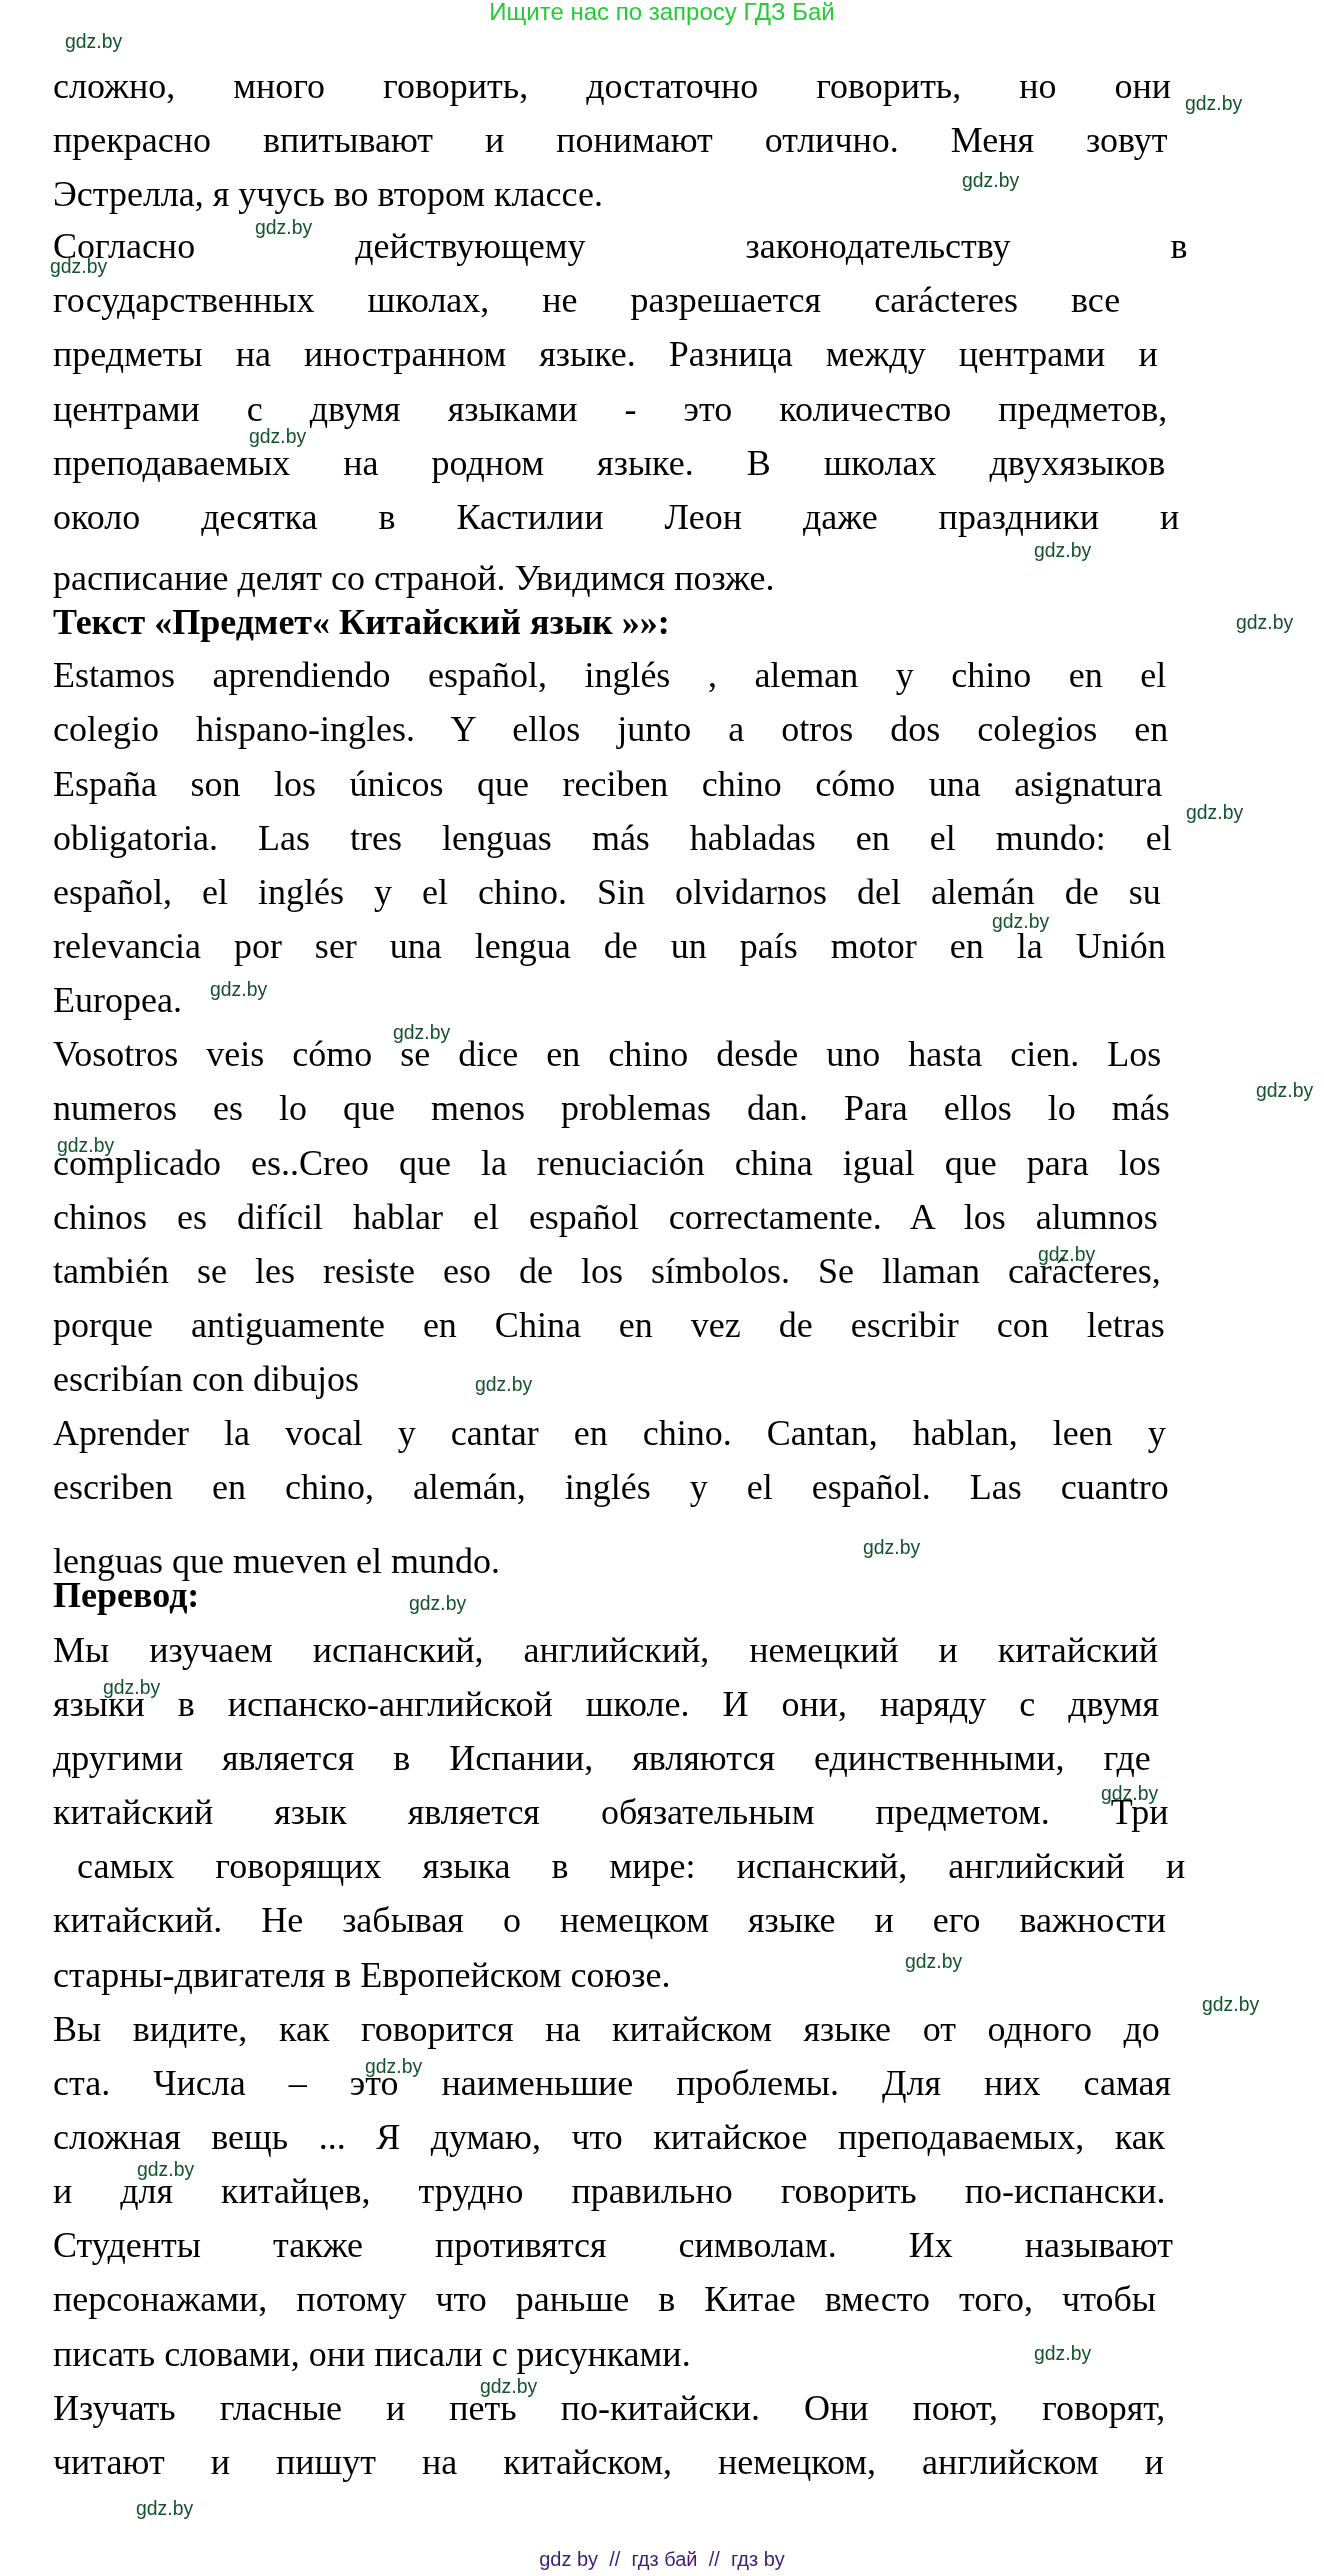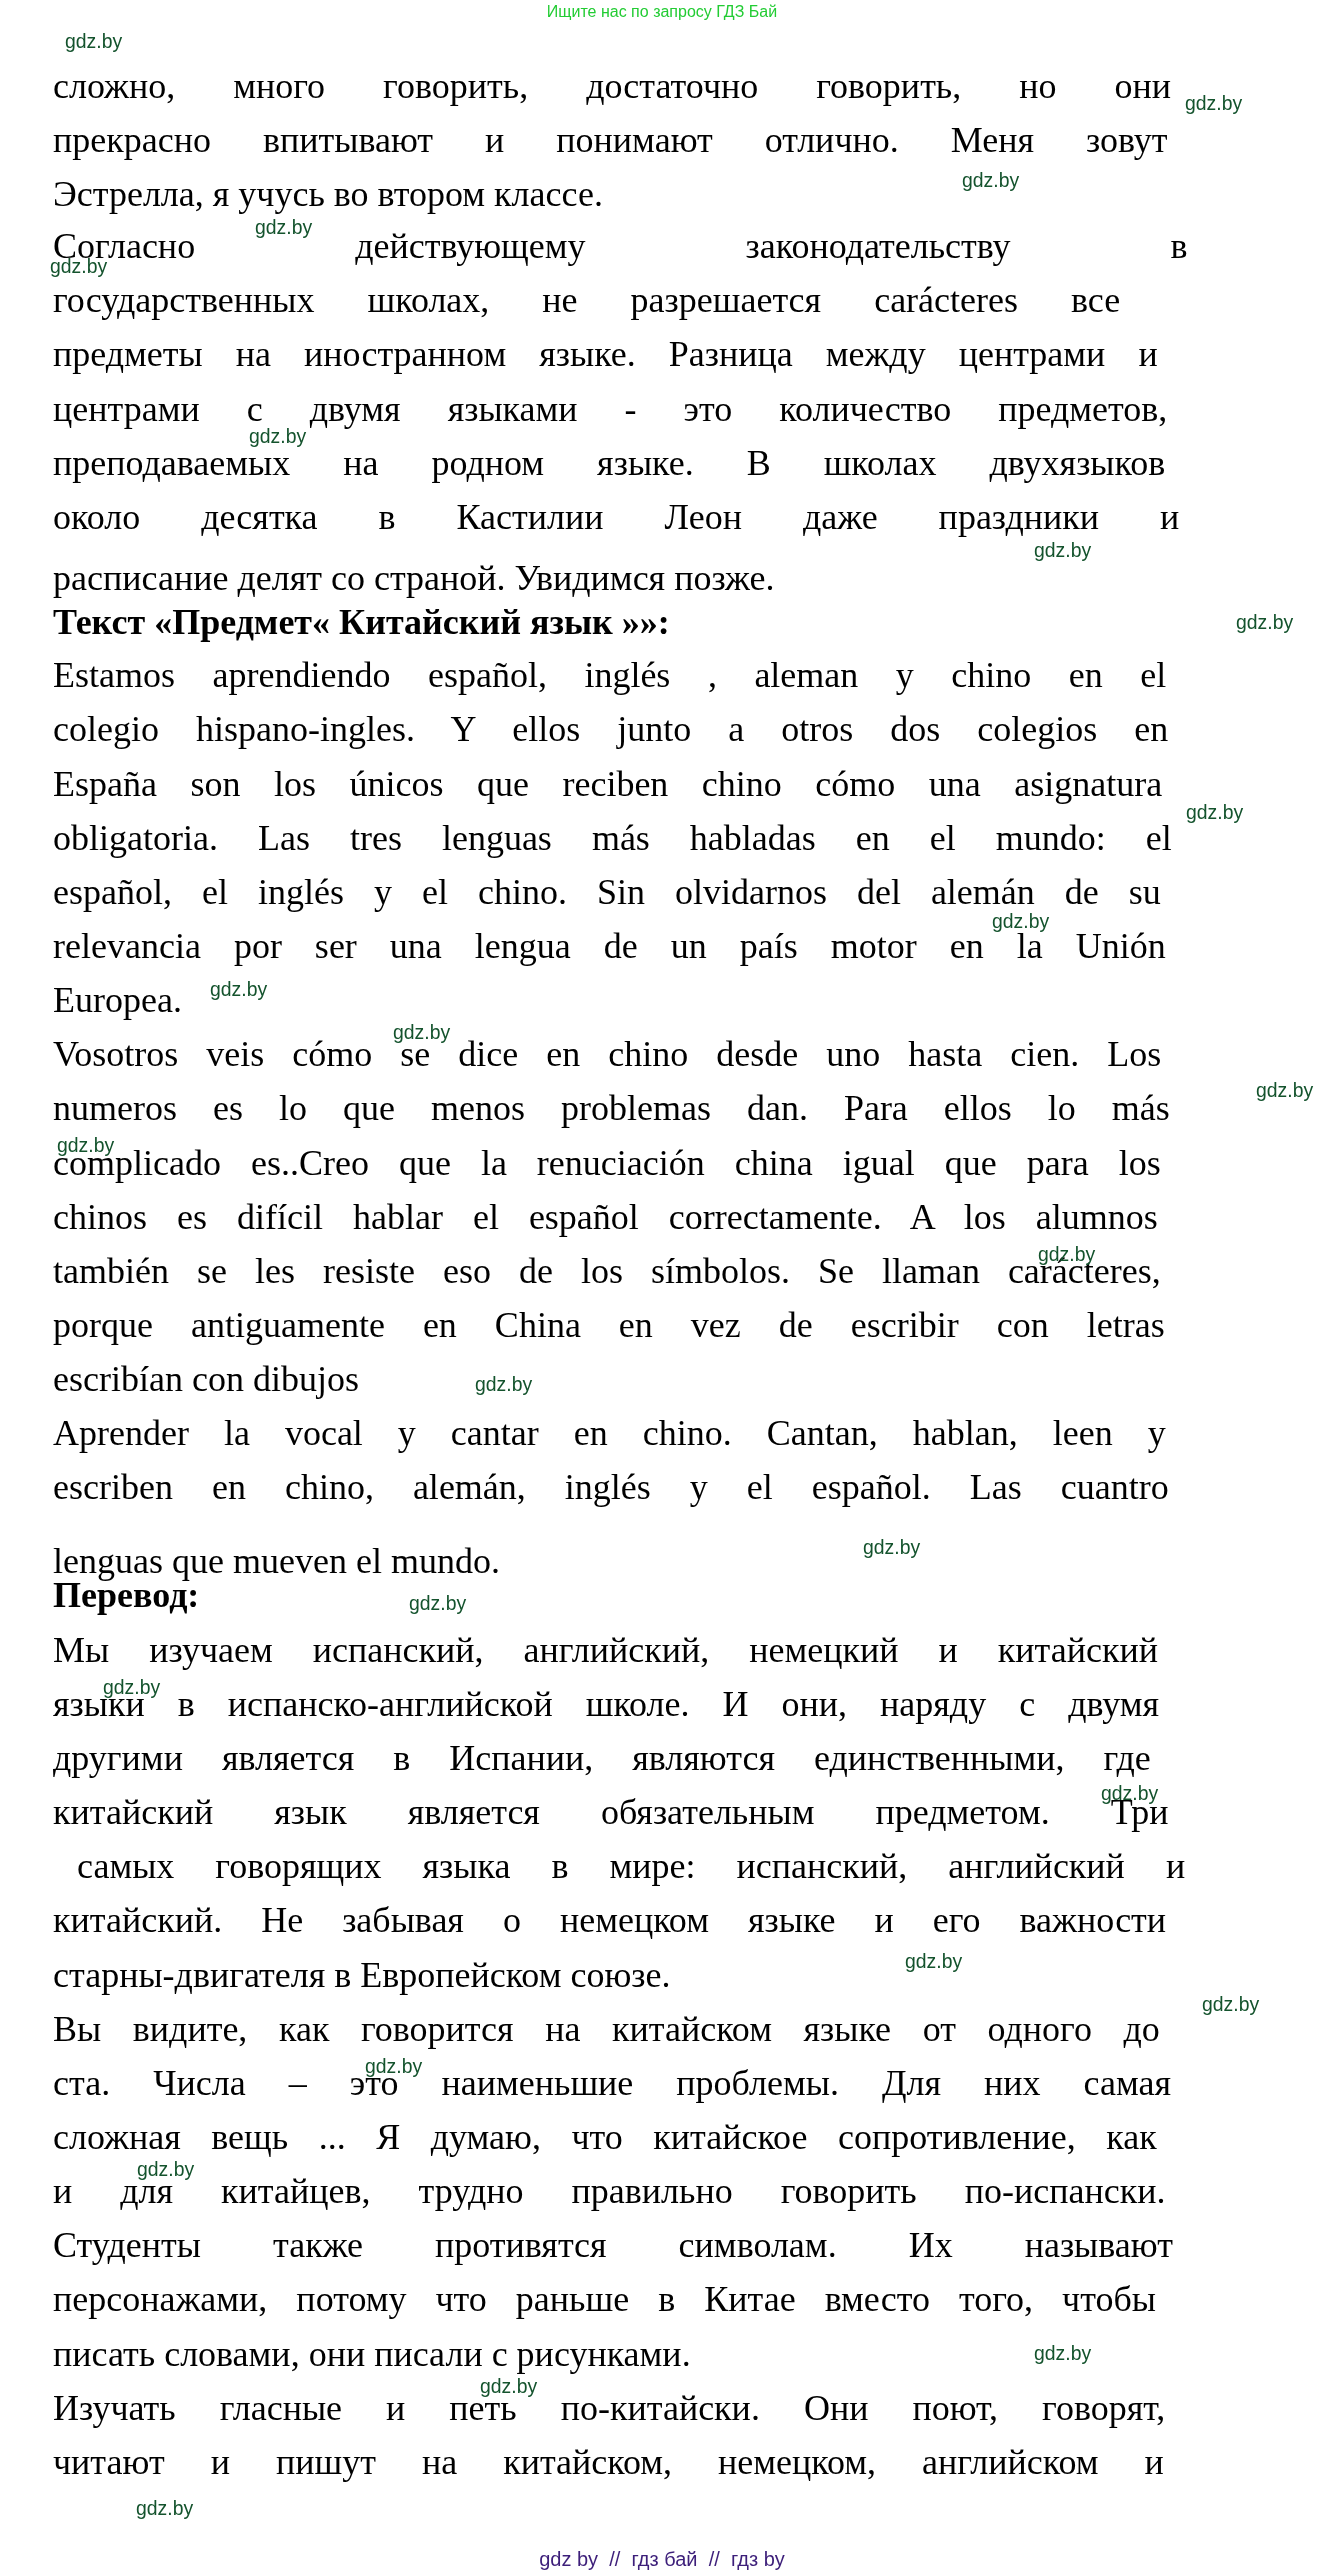--- a/index.html
+++ b/index.html
@@ -15,21 +15,21 @@
       font-family: "Liberation Serif", "DejaVu Serif", serif;
       color: #000000;
     }
     .top-banner {
       position: absolute;
       top: 0;
       left: 0;
       width: 1324px;
       text-align: center;
       font-family: "Liberation Sans", "DejaVu Sans", sans-serif;
-      font-size: 16px;
+      font-size: 24px;
       line-height: 24px;
       color: #22cc33;
     }
     .footer {
       position: absolute;
       top: 2547px;
       left: 0;
       width: 1324px;
       text-align: center;
       font-family: "Liberation Sans", "DejaVu Sans", sans-serif;
@@ -110,21 +110,21 @@
 <div class="line" style="top: 1626px; width: auto; display: inline-block; word-spacing: 31px;">Мы изучаем испанский, английский, немецкий и китайский</div>
 <div class="line" style="top: 1680px; width: auto; display: inline-block; word-spacing: 24px;">языки в испанско-английской школе. И они, наряду с двумя</div>
 <div class="line" style="top: 1734px; width: auto; display: inline-block; word-spacing: 30px;">другими является в Испании, являются единственными, где</div>
 <div class="line" style="top: 1788px; width: auto; display: inline-block; word-spacing: 52px;">китайский язык является обязательным предметом. Три</div>
 <div class="line" style="top: 1842px; width: auto; display: inline-block; word-spacing: 32px; margin-left: 24px;">самых говорящих языка в мире: испанский, английский и</div>
 <div class="line" style="top: 1896px; width: auto; display: inline-block; word-spacing: 30px;">китайский. Не забывая о немецком языке и его важности</div>
 <div class="line last" style="top: 1951px; width: auto; display: inline-block;">старны-двигателя в Европейском союзе.</div>
 
 <div class="line" style="top: 2005px; width: auto; display: inline-block; word-spacing: 22.6px;">Вы видите, как говорится на китайском языке от одного до</div>
 <div class="line" style="top: 2059px; width: auto; display: inline-block; word-spacing: 34px;">ста. Числа – это наименьшие проблемы. Для них самая</div>
-<div class="line" style="top: 2113px; width: auto; display: inline-block; word-spacing: 21.5px;">сложная вещь ... Я думаю, что китайское сопротивление, как</div>
+<div class="line" style="top: 2113px; width: auto; display: inline-block; word-spacing: 21.5px;">сложная вещь ... Я думаю, что китайское преподаваемых, как</div>
 <div class="line" style="top: 2167px; width: auto; display: inline-block; word-spacing: 39px;">и для китайцев, трудно правильно говорить по-испански.</div>
 <div class="line" style="top: 2221px; width: auto; display: inline-block; word-spacing: 63px;">Студенты также противятся символам. Их называют</div>
 <div class="line" style="top: 2275px; width: auto; display: inline-block; word-spacing: 20px;">персонажами, потому что раньше в Китае вместо того, чтобы</div>
 <div class="line last" style="top: 2330px; width: auto; display: inline-block;">писать словами, они писали с рисунками.</div>
 
 <div class="line" style="top: 2384px; width: auto; display: inline-block; word-spacing: 35px;">Изучать гласные и петь по-китайски. Они поют, говорят,</div>
 <div class="line" style="top: 2438px; width: auto; display: inline-block; word-spacing: 37px;">читают и пишут на китайском, немецком, английском и</div>
 
 <div class="wm" style="left:65px;top:31px">gdz.by</div>
 <div class="wm" style="left:1185px;top:93px">gdz.by</div>

